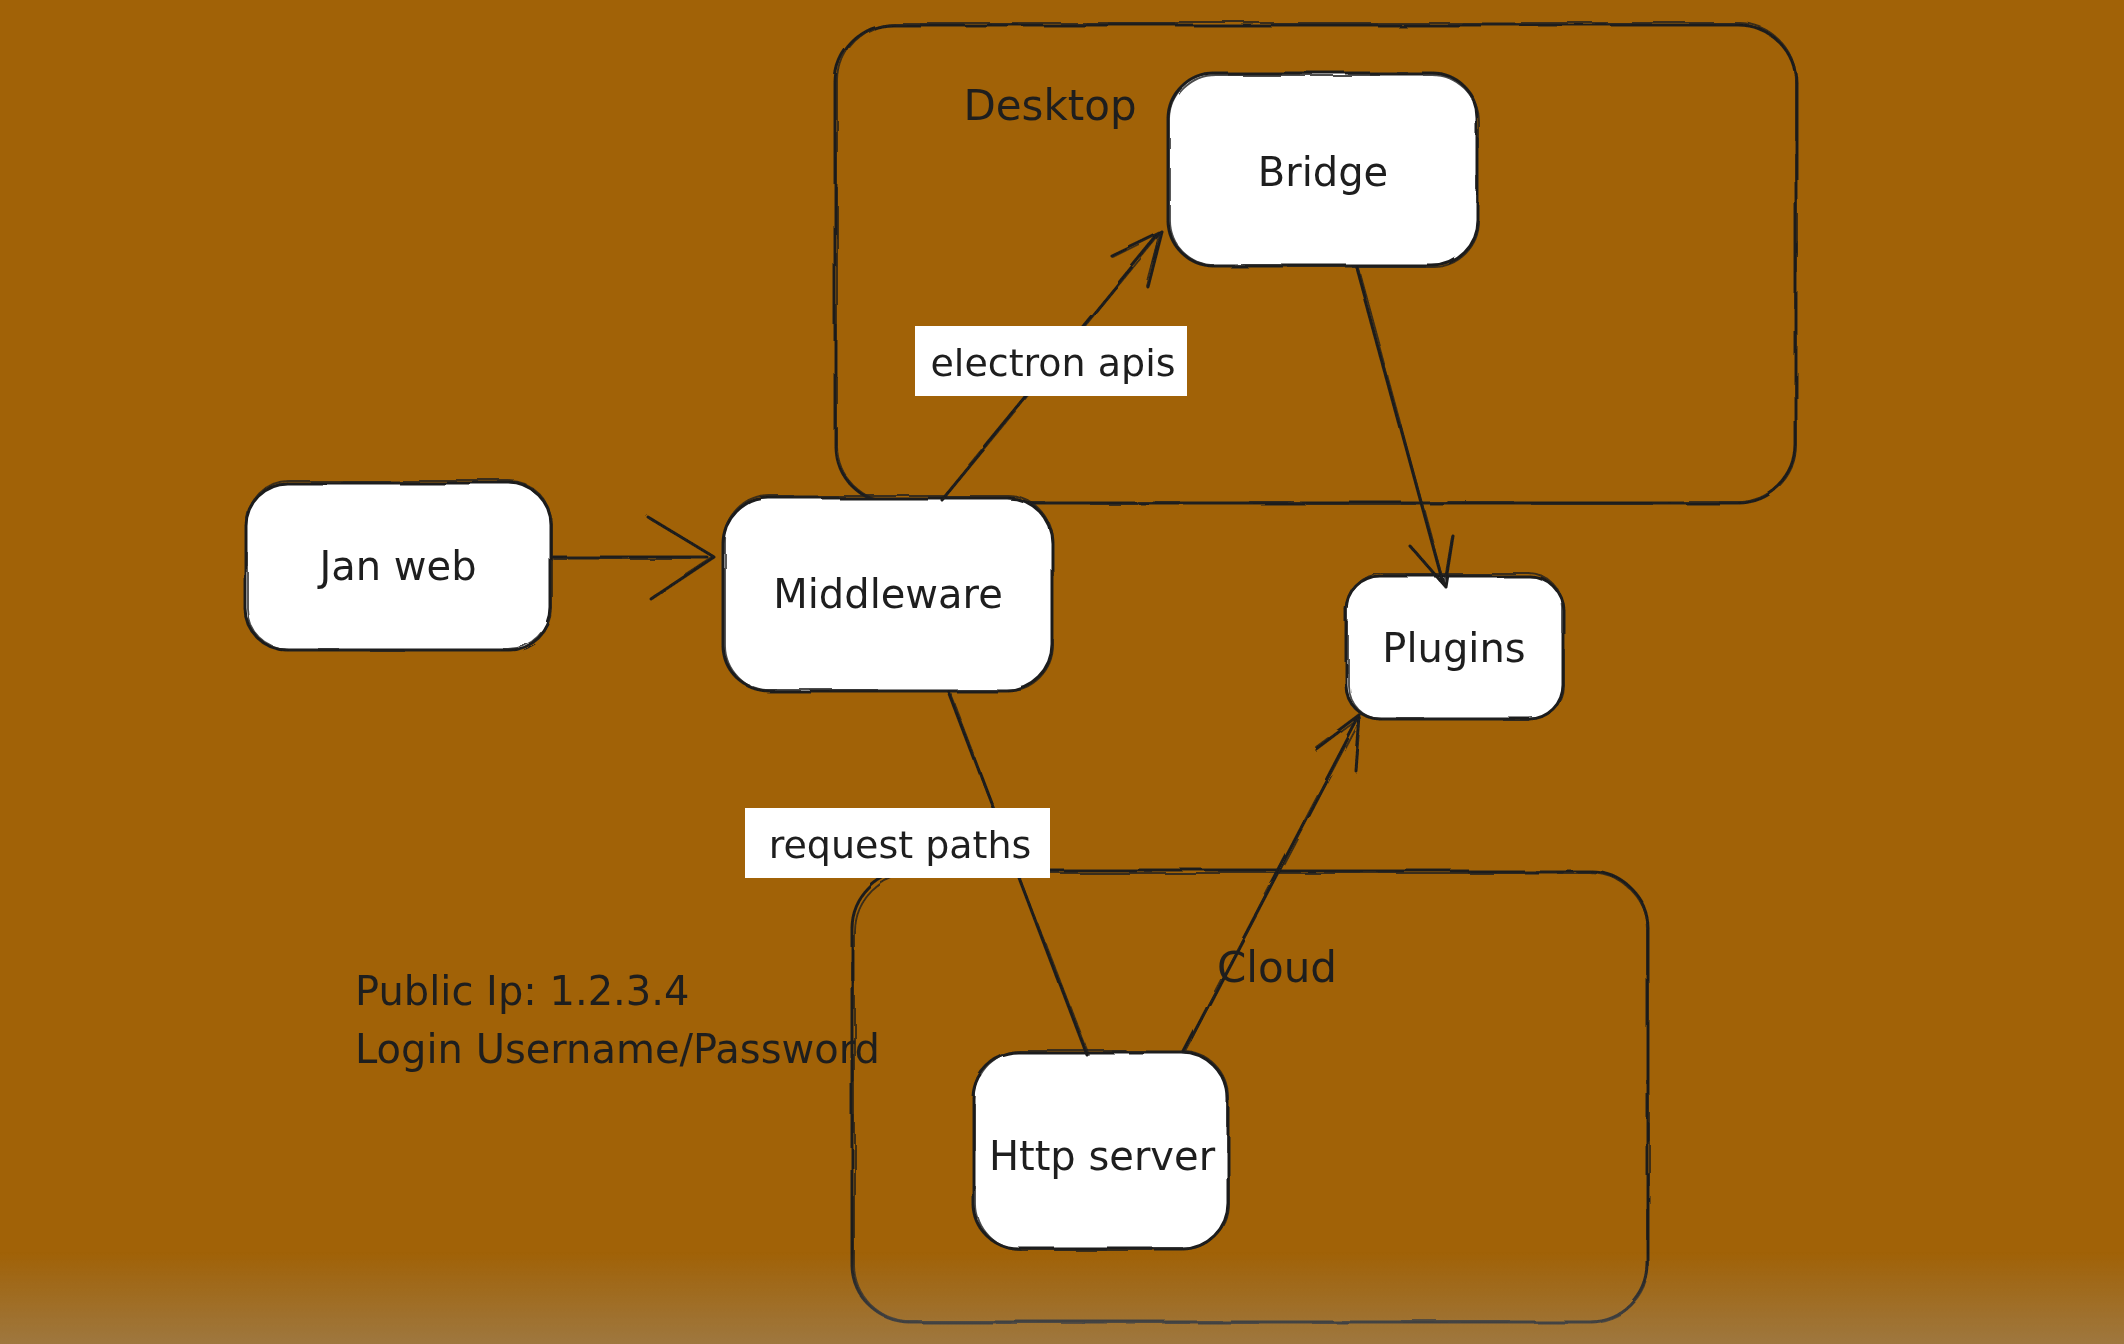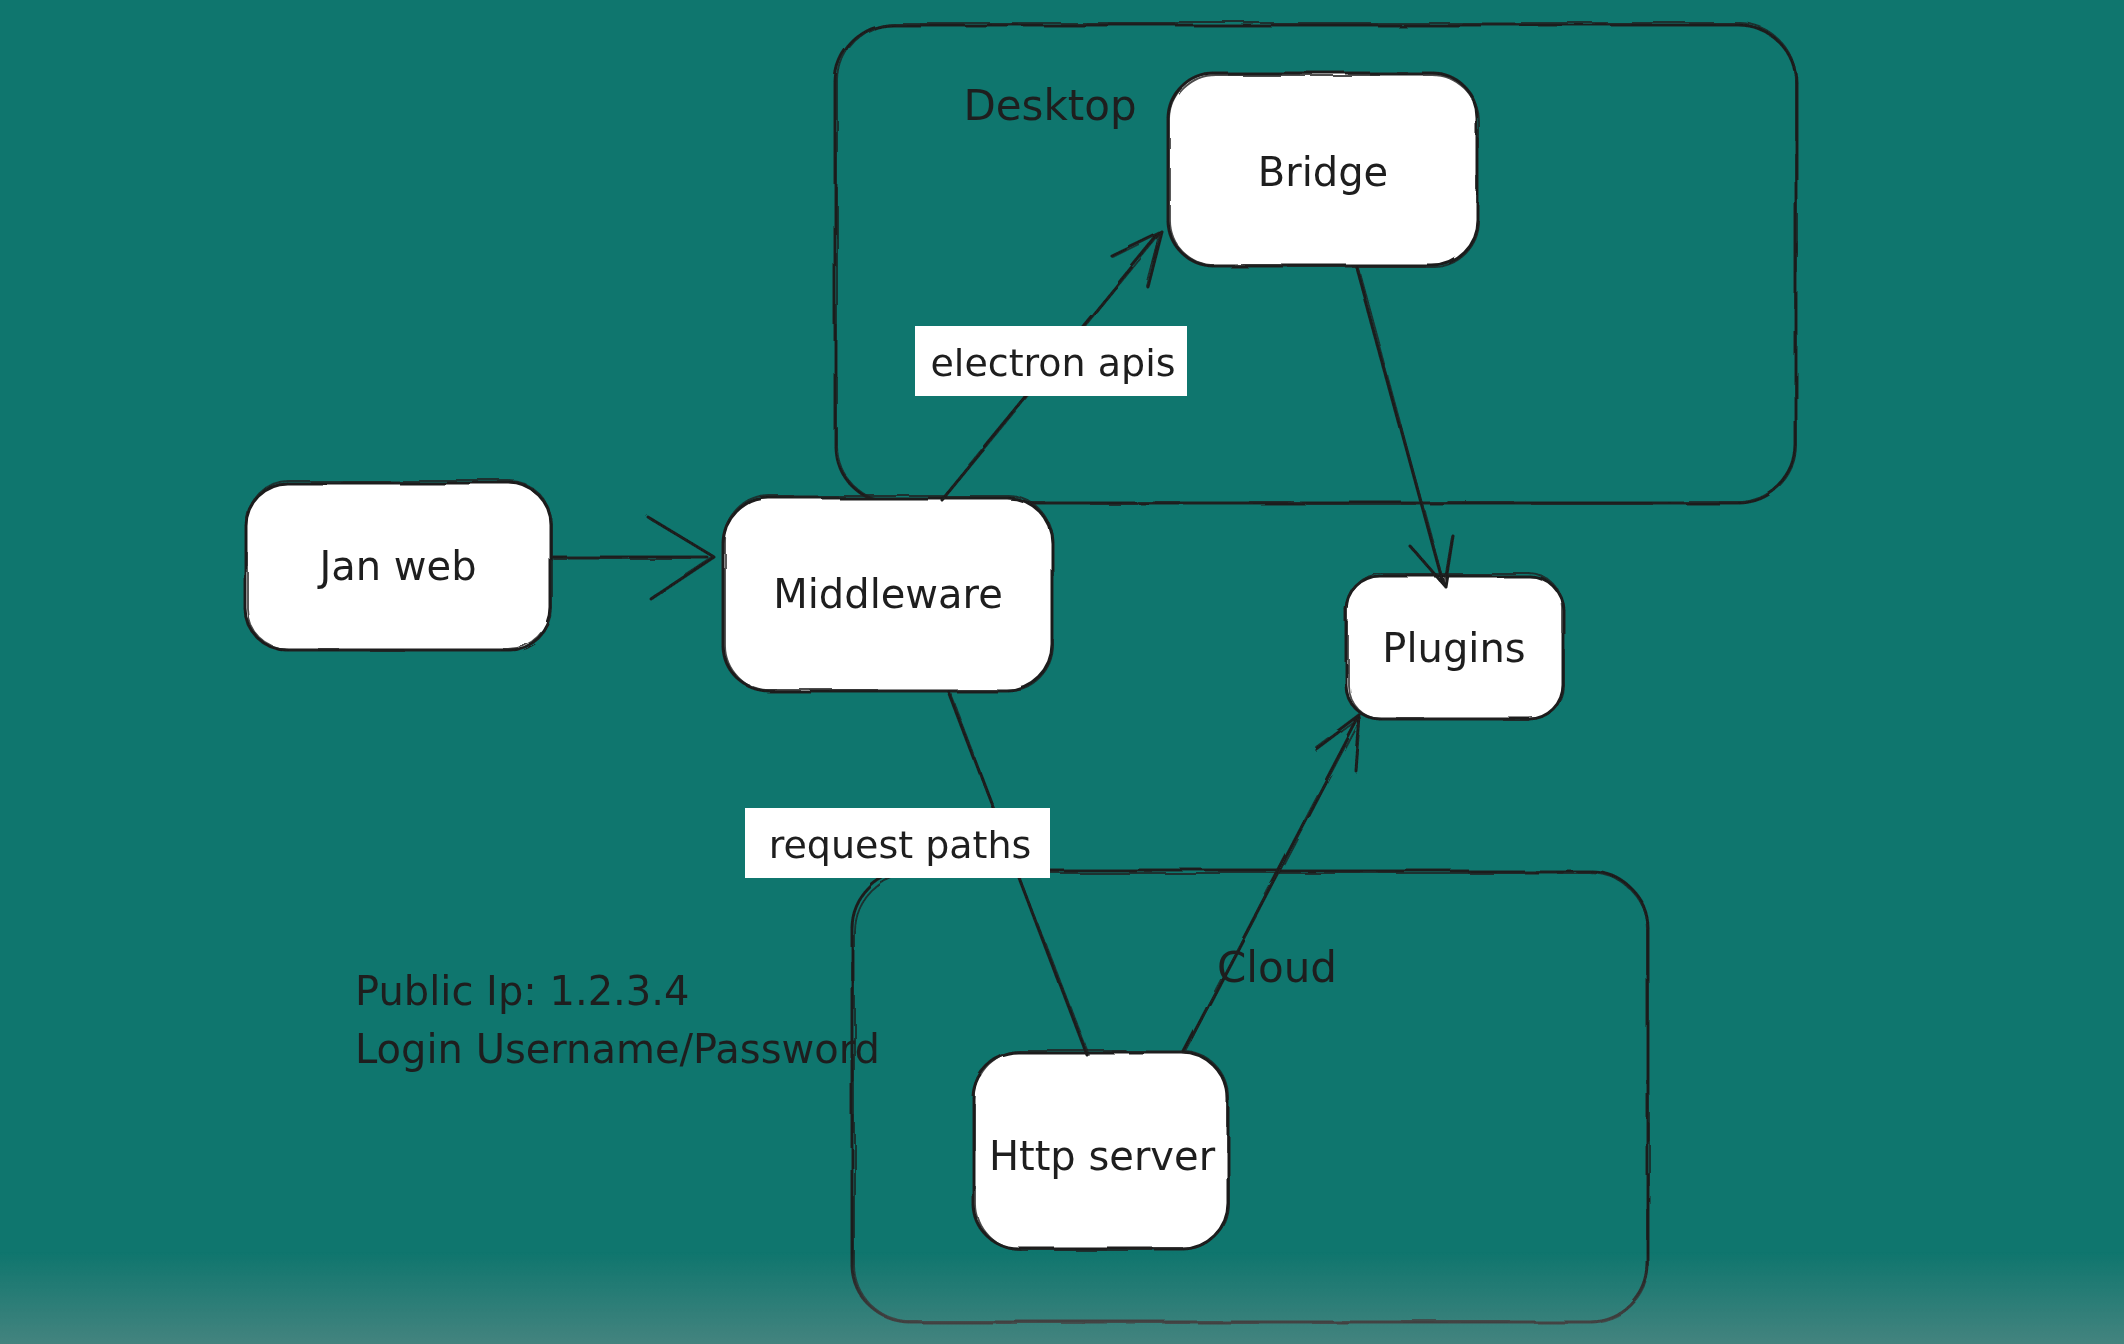--- a/index.html
+++ b/index.html
@@ -7,21 +7,21 @@
     padding: 0;
     width: 2124px;
     height: 1344px;
     background: #ffffff;
     overflow: hidden;
   }
   .canvas-wrap {
     position: relative;
     width: 2124px;
     height: 1344px;
-    background: #0f766e;
+    background: #a16207;
   }
   svg { position: absolute; top: 0; left: 0; }
   text {
     font-family: "DejaVu Sans", "Liberation Sans", sans-serif;
     fill: #1e1e1e;
     user-select: none;
   }
   .t-node  { font-size: 40px; }
   .t-cont  { font-size: 42px; }
   .t-edge  { font-size: 38px; }

